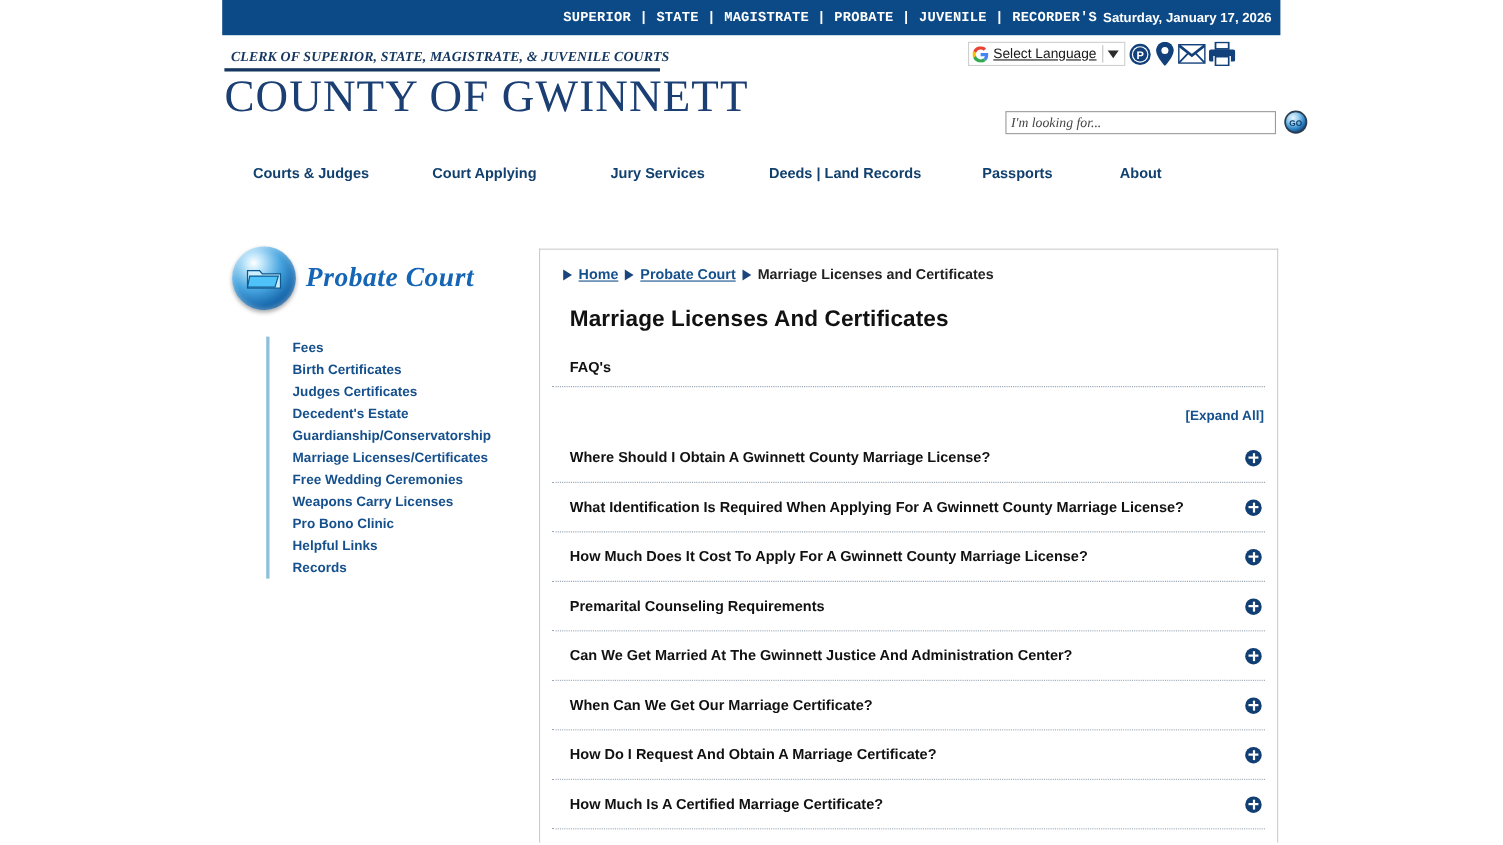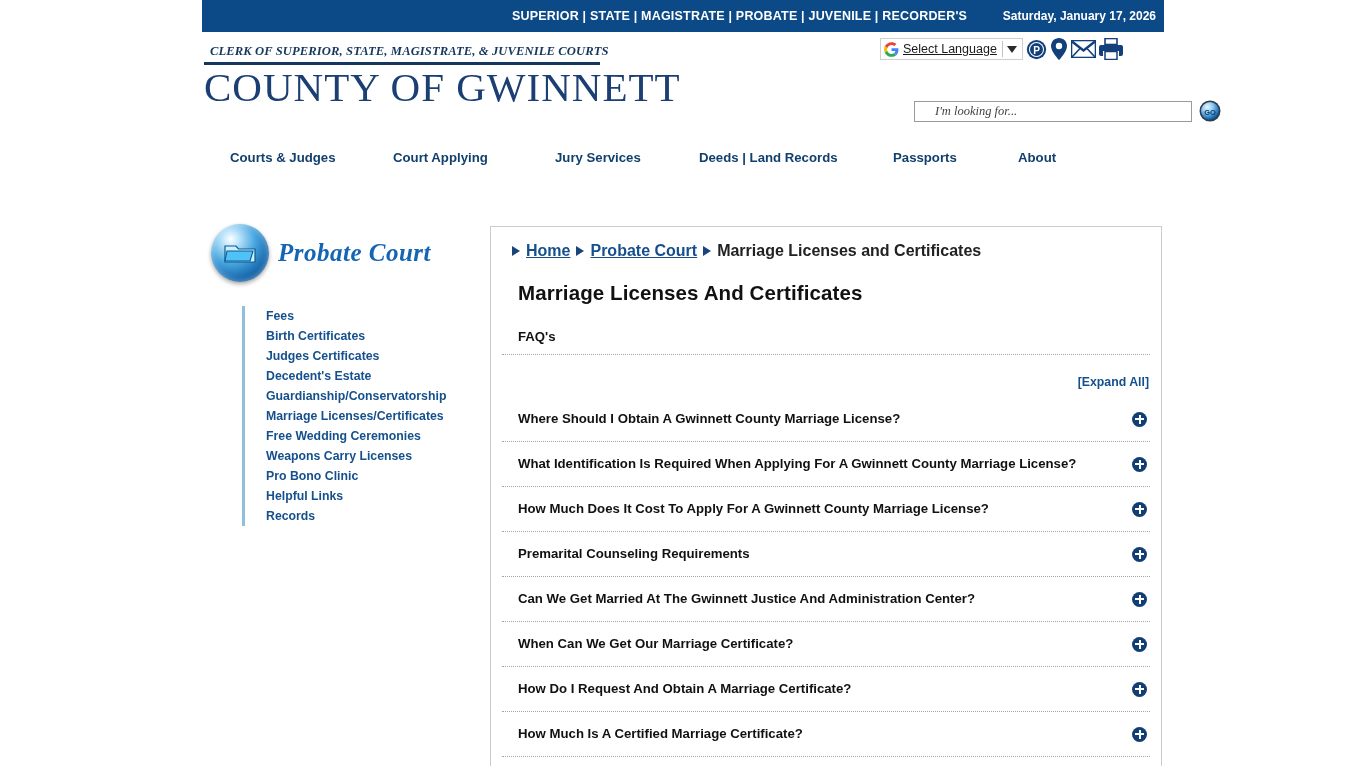--- a/index.html
+++ b/index.html
@@ -31,20 +31,21 @@
   }
   .topbar-courts {
     position: absolute;
     left: 310px;
     top: 9px;
     font-size: 12.5px;
     font-weight: bold;
     letter-spacing: 0.2px;
     white-space: nowrap;
     color: #ffffff;
+    font-family: Liberation Mono, monospace;
   }
   .topbar-date {
     position: absolute;
     right: 8px;
     top: 9px;
     font-size: 12px;
     font-weight: bold;
     white-space: nowrap;
     color: #ffffff;
   }
@@ -135,21 +136,21 @@
     gap: 7px;
   }
   .search-input {
     width: 236px;
     height: 19px;
     border: 1px solid #9a9a9a;
     font-family: "Liberation Serif", serif;
     font-style: italic;
     font-size: 12.5px;
     color: #333;
-    padding: 0 20px;
+    padding: 0 4px;
     box-sizing: content-box;
     background: #fff;
     outline: none;
   }
   .search-input::placeholder { color: #444; font-style: italic; opacity: 1; }
 
   
   .mainnav {
     position: absolute;
     left: 218px;
@@ -231,21 +232,21 @@
     height: 540px;
     border: 1px solid #cccccc;
     border-bottom: none;
     background: #ffffff;
     box-sizing: border-box;
   }
   .breadcrumb {
     display: flex;
     align-items: center;
     padding: 15px 0 0 21px;
-    font-size: 16px;
+    font-size: 13px;
     font-weight: bold;
     color: #2b2b2b;
     gap: 6px;
   }
   .bc-arrow {
     width: 0; height: 0;
     border-top: 5px solid transparent;
     border-bottom: 5px solid transparent;
     border-left: 8px solid #19447c;
     flex: 0 0 auto;

